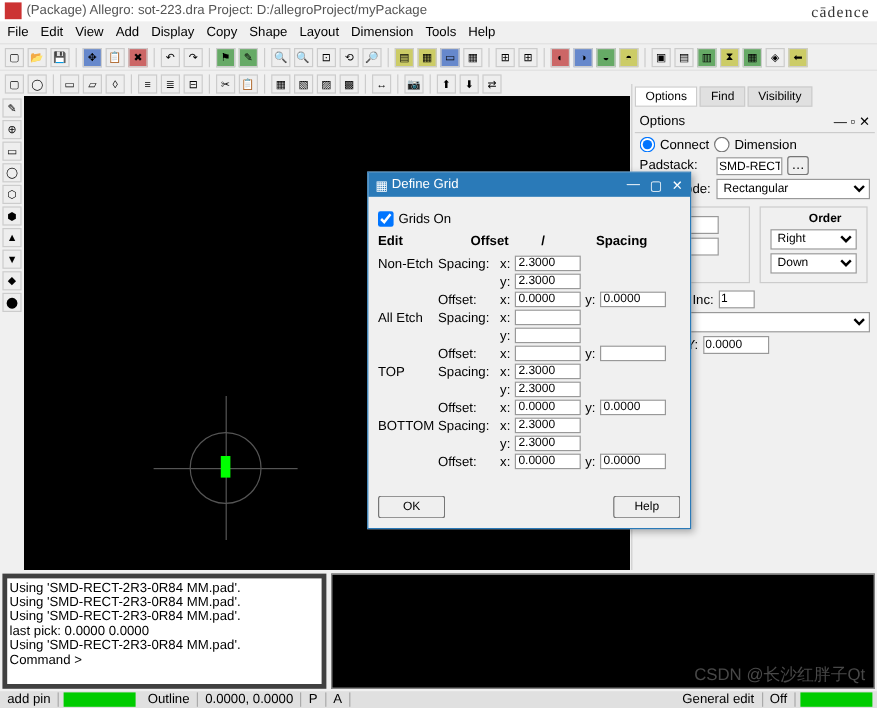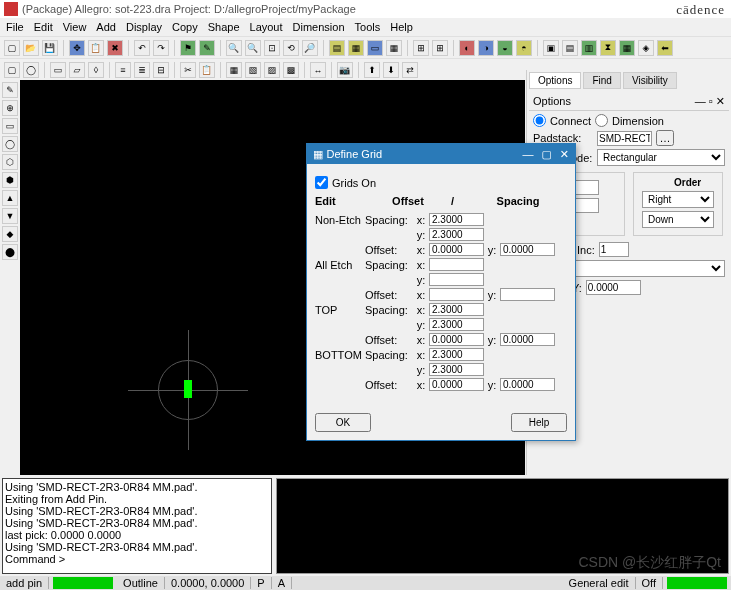--- a/index.html
+++ b/index.html
@@ -25,21 +25,21 @@
 .tabs { display: flex; gap: 2px; margin-bottom: 4px; }
 .tab { padding: 2px 8px; background: #e0e0e0; border: 1px solid #ccc; font-size: 10px; }
 .tab.active { background: #fff; }
 .optrow { display: flex; align-items: center; gap: 4px; margin: 3px 4px; font-size: 10px; }
 .optrow label { width: 60px; }
 .optrow input[type=text], .optrow select { flex: 1; font-size: 10px; padding: 1px; border: 1px solid #999; background: #fff; }
 .optrow input[type=text] { width: 55px; flex: none; }
 .group { border: 1px solid #ccc; margin: 2px; padding: 4px; }
 .group-title { font-size: 10px; margin-bottom: 2px; font-weight: bold; margin-left: 36px; }
 .bottom { position: absolute; bottom: 14px; left: 0; width: 731px; height: 100px; display: flex; }
-.cmdpanel { width: 270px; border: 1px solid #404040; background: #fff; margin: 2px; padding: 2px; font-size: 9px; overflow: hidden; }
+.cmdpanel { width: 270px; border: 4px solid #404040; background: #fff; margin: 2px; padding: 2px; font-size: 9px; overflow: hidden; }
 .cmdpanel .line { white-space: nowrap; }
 .viewpanel { flex: 1; border: 1px solid #999; background: #000; margin: 2px; position: relative; }
 .statusbar { position: absolute; bottom: 0; left: 0; width: 731px; height: 14px; background: #e0e0e0; display: flex; align-items: center; font-size: 9px; }
 .statusbar .seg { padding: 0 6px; border-right: 1px solid #aaa; }
 .statusbar .greenseg { width: 60px; height: 12px; background: #0c0; margin: 0 4px; }
 .dialog { position: absolute; left: 306px; top: 143px; width: 270px; height: 298px; background: #f0f0f0; border: 1px solid #2a7ab8; box-shadow: 2px 2px 6px rgba(0,0,0,.3); }
 .dlg-title { height: 20px; background: #2a7ab8; color: #fff; display: flex; align-items: center; padding: 0 6px; font-size: 11px; }
 .dlg-title .btns { margin-left: auto; display: flex; gap: 8px; }
 .dlg-body { padding: 8px; }
 .dlg-row { display: flex; align-items: center; margin: 2px 0; font-size: 10px; }
@@ -336,21 +336,20 @@
   </div>
 </div>
 
 <div class="hdr-lbl" style="left:22px"><span>Command</span> <span style="float:right">— ▫ ✕</span></div>
 <div class="hdr-lbl" style="left:288px"><span>View</span></div>
 
 <div class="bottom">
   <div class="cmdpanel">
     <div id="cmd-lines">
         <div class="line">Using 'SMD-RECT-2R3-0R84 MM.pad'.</div>
-        <div class="line">Exiting from Add Pin.</div>
         <div class="line">Using 'SMD-RECT-2R3-0R84 MM.pad'.</div>
         <div class="line">Using 'SMD-RECT-2R3-0R84 MM.pad'.</div>
         <div class="line">last pick:  0.0000 0.0000</div>
         <div class="line">Using 'SMD-RECT-2R3-0R84 MM.pad'.</div>
         <div class="line">Command &gt;</div>
       </div>
   </div>
   <div class="viewpanel"></div>
 </div>
 

